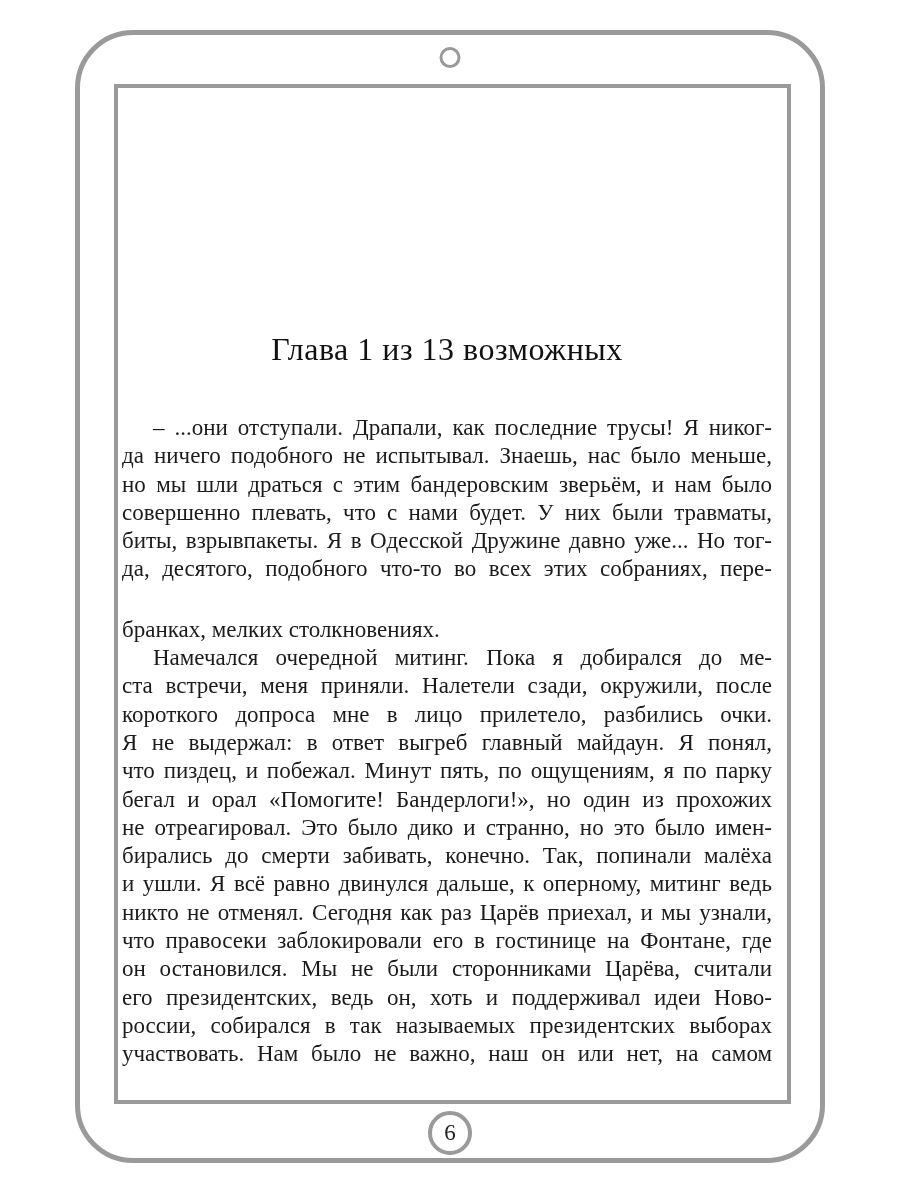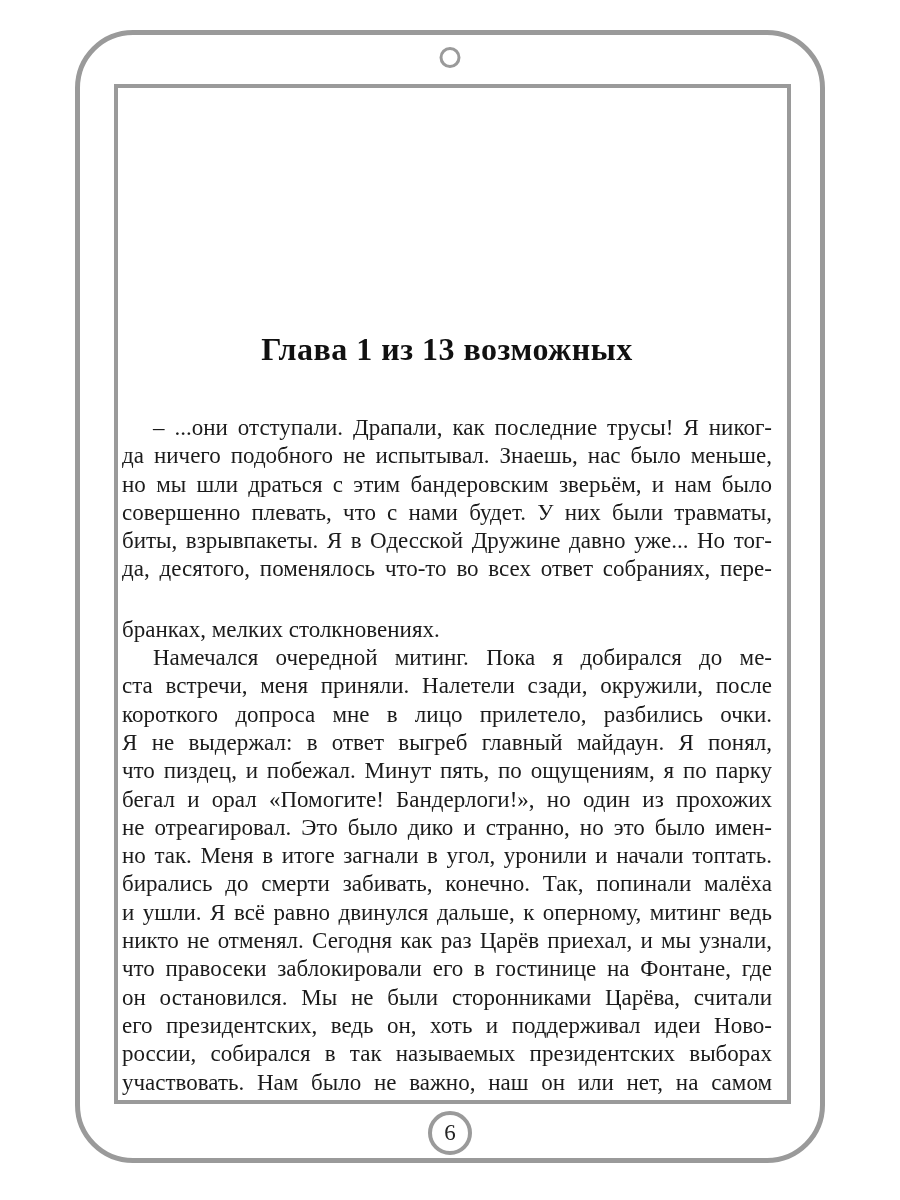--- a/index.html
+++ b/index.html
@@ -54,21 +54,21 @@
   }
 
   .content {
     padding: 0 15px 0 4px;
   }
 
   .chapter-title {
     margin: 243px 0 0 0;
     font-size: 32px;
     line-height: 37px;
-    font-weight: bold;
+    font-weight: normal;
     text-align: center;
     color: #111111;
     letter-spacing: 0.5px;
   }
 
   .body-text {
     margin-top: 46px;
     font-size: 23px;
     line-height: 28.3px;
     color: #1b1b1b;
@@ -117,30 +117,29 @@
   <div class="screen">
     <div class="content">
       <div class="chapter-title">Глава 1 из 13 возможных</div>
 
       <div class="body-text">
         <div class="line indent">– ...они отступали. Драпали, как последние трусы! Я никог-</div>
         <div class="line">да ничего подобного не испытывал. Знаешь, нас было меньше,</div>
         <div class="line">но мы шли драться с этим бандеровским зверьём, и нам было</div>
         <div class="line">совершенно плевать, что с нами будет. У них были травматы,</div>
         <div class="line">биты, взрывпакеты. Я в Одесской Дружине давно уже... Но тог-</div>
-        <div class="line">да, десятого, поменялось что-то во всех ответ собраниях, пере-</div>
+        <div class="line">да, десятого, подобного что-то во всех этих собраниях, пере-</div>
         <div class="line p-end">бранках, мелких столкновениях.</div>
         <div class="line indent">Намечался очередной митинг. Пока я добирался до ме-</div>
         <div class="line">ста встречи, меня приняли. Налетели сзади, окружили, после</div>
         <div class="line">короткого допроса мне в лицо прилетело, разбились очки.</div>
         <div class="line">Я не выдержал: в ответ выгреб главный майдаун. Я понял,</div>
         <div class="line">что пиздец, и побежал. Минут пять, по ощущениям, я по парку</div>
         <div class="line">бегал и орал «Помогите! Бандерлоги!», но один из прохожих</div>
         <div class="line">не отреагировал. Это было дико и странно, но это было имен-</div>
-        <div class="line">но так. Меня в итоге загнали в угол, уронили и начали топтать.</div>
         <div class="line">бирались до смерти забивать, конечно. Так, попинали малёха</div>
         <div class="line">и ушли. Я всё равно двинулся дальше, к оперному, митинг ведь</div>
         <div class="line">никто не отменял. Сегодня как раз Царёв приехал, и мы узнали,</div>
         <div class="line">что правосеки заблокировали его в гостинице на Фонтане, где</div>
         <div class="line">он остановился. Мы не были сторонниками Царёва, считали</div>
         <div class="line">его президентских, ведь он, хоть и поддерживал идеи Ново-</div>
         <div class="line">россии, собирался в так называемых президентских выборах</div>
         <div class="line">участвовать. Нам было не важно, наш он или нет, на самом</div>
       </div>
     </div>

